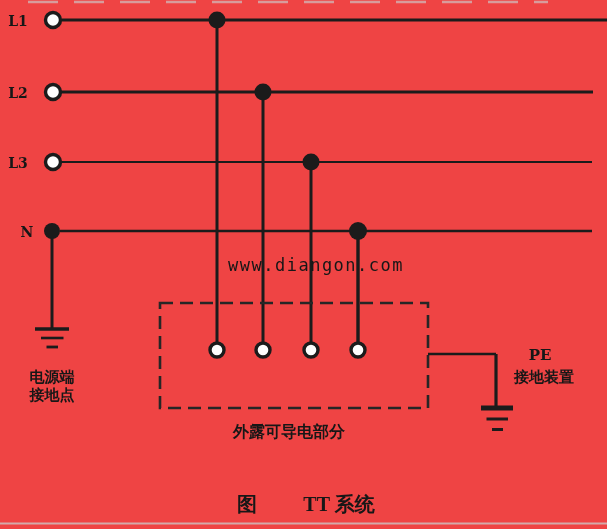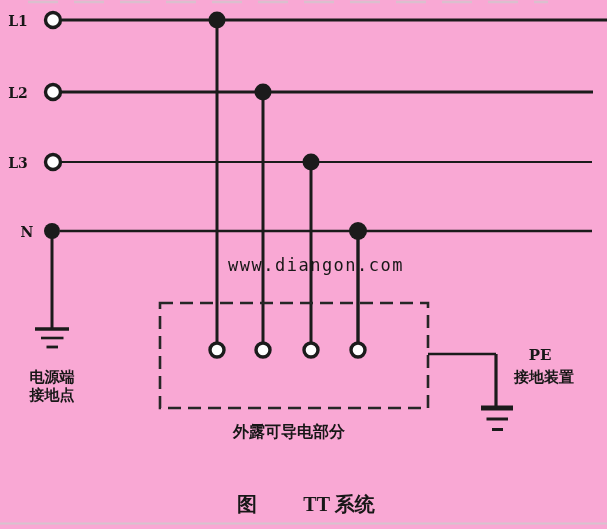--- a/index.html
+++ b/index.html
@@ -4,21 +4,21 @@
 <style>
   html, body {
     margin: 0;
     padding: 0;
     background: #ffffff;
   }
   .stage {
     position: relative;
     width: 607px;
     height: 529px;
-    background: #f9a8d4;
+    background: #ef4444;
     overflow: hidden;
     font-family: "Liberation Sans", sans-serif;
   }
   svg { display: block; }
 
   .ink-line {
     stroke: #1b1b1b;
     fill: none;
     stroke-linecap: butt;
   }

